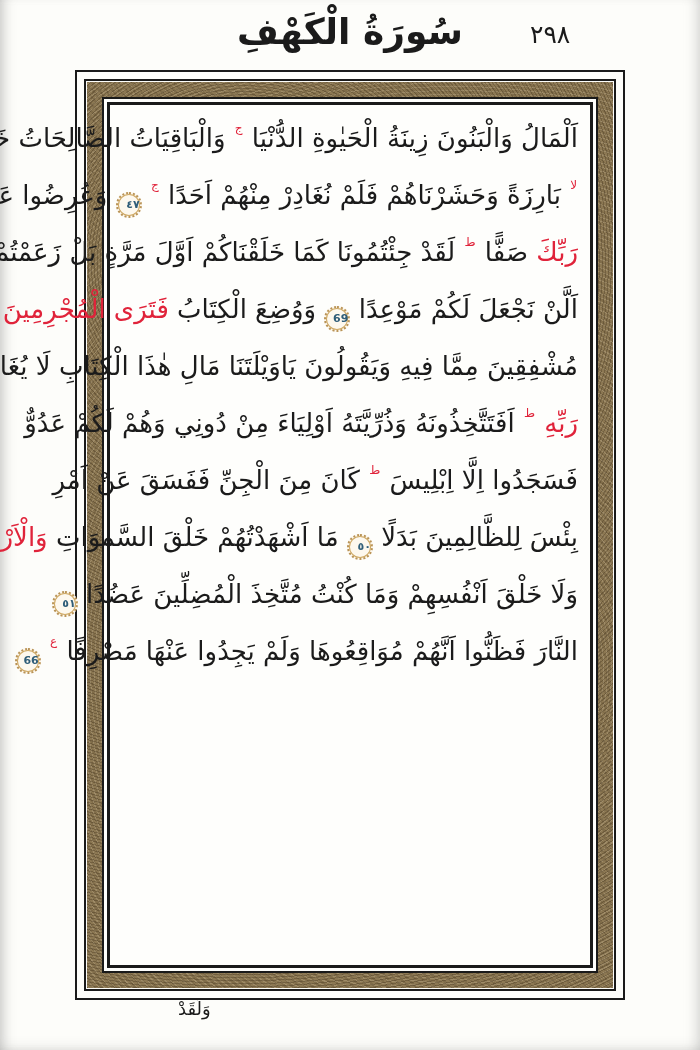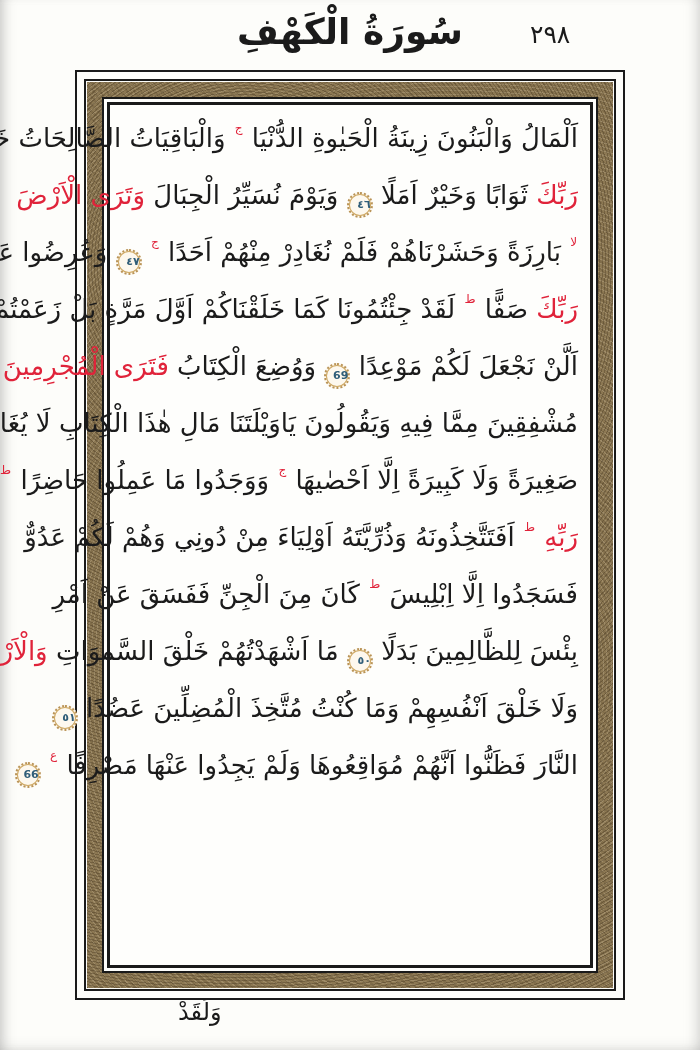--- a/index.html
+++ b/index.html
@@ -51,44 +51,42 @@
     display:inline-block;width:22px;height:22px;line-height:22px;
     border-radius:50%;background:#fdf8ee;
     border:2px dotted #b99356;
     box-shadow:0 0 0 1px #cfa963 inset;
     color:#2f5d78;font-size:11px;font-weight:bold;
     text-align:center;vertical-align:-4px;
   }
   
   .catchword{
     position:absolute;left:178px;top:998px;
-    font-size:24px;direction:rtl;text-align:right;
+    font-size:18px;direction:rtl;text-align:right;
   }
 </style>
 </head>
 <body>
 
 <div class="scan-shade"></div>
 
 <div class="hdr-title">سُورَةُ الْكَهْفِ</div>
 <div class="hdr-num">٢٩٨</div>
 
 <div class="f1">
   <div class="f2">
     <div class="gold">
       <div class="f3">
         <div class="f4">
           <div class="qlines">
               <div class="qline" dir="rtl"><span class="ink">اَلْمَالُ وَالْبَنُونَ زِينَةُ الْحَيٰوةِ الدُّنْيَا</span> <span class="waqf">ج</span> <span class="ink">وَالْبَاقِيَاتُ الصَّالِحَاتُ خَيْرٌ عِنْدَ</span> </div>
-              <div class="qline" dir="rtl"><span class="red">رَبِّكَ</span> <span class="ink">ثَوَابًا وَخَيْرٌ اَمَلًا</span> <span class="aya">٤٦</span> <span class="ink">وَيَوْمَ نُسَيِّرُ الْجِبَالَ</span> <span class="red">وَتَرَى الْاَرْضَ</span> </div>
               <div class="qline" dir="rtl"><span class="waqf">لا</span> <span class="ink">بَارِزَةً وَحَشَرْنَاهُمْ فَلَمْ نُغَادِرْ مِنْهُمْ اَحَدًا</span> <span class="waqf">ج</span> <span class="aya">٤٧</span> <span class="ink">وَعُرِضُوا عَلٰى</span> </div>
               <div class="qline" dir="rtl"><span class="red">رَبِّكَ</span> <span class="ink">صَفًّا</span> <span class="waqf">ط</span> <span class="ink">لَقَدْ جِئْتُمُونَا كَمَا خَلَقْنَاكُمْ اَوَّلَ مَرَّةٍ بَلْ زَعَمْتُمْ</span> </div>
               <div class="qline" dir="rtl"><span class="ink">اَلَّنْ نَجْعَلَ لَكُمْ مَوْعِدًا</span> <span class="aya">69</span> <span class="ink">وَوُضِعَ الْكِتَابُ</span> <span class="red">فَتَرَى الْمُجْرِمِينَ</span> </div>
               <div class="qline" dir="rtl"><span class="ink">مُشْفِقِينَ مِمَّا فِيهِ وَيَقُولُونَ يَاوَيْلَتَنَا مَالِ هٰذَا الْكِتَابِ لَا يُغَادِرُ</span> </div>
-              <div class="qline" dir="rtl"><span class="ink">صَغِيرَةً وَلَا كَبِيرَةً اِلَّا اَحْصٰيهَا</span> <span class="waqf">ج</span> <span class="ink">وَوَجَدُوا مَا عَمِلُوا حَاضِرًا</span> <span class="waqf">ط</span>  </div>
               <div class="qline" dir="rtl"><span class="red">رَبِّهِ</span> <span class="waqf">ط</span> <span class="ink">اَفَتَتَّخِذُونَهُ وَذُرِّيَّتَهُ اَوْلِيَاءَ مِنْ دُونِي وَهُمْ لَكُمْ عَدُوٌّ</span> </div>
               <div class="qline" dir="rtl"><span class="ink">فَسَجَدُوا اِلَّا اِبْلِيسَ</span> <span class="waqf">ط</span> <span class="ink">كَانَ مِنَ الْجِنِّ فَفَسَقَ عَنْ اَمْرِ</span> </div>
               <div class="qline" dir="rtl"><span class="ink">بِئْسَ لِلظَّالِمِينَ بَدَلًا</span> <span class="aya">٥٠</span> <span class="ink">مَا اَشْهَدْتُهُمْ خَلْقَ السَّمٰوَاتِ</span> <span class="red">وَالْاَرْضِ</span> </div>
               <div class="qline" dir="rtl"><span class="ink">وَلَا خَلْقَ اَنْفُسِهِمْ وَمَا كُنْتُ مُتَّخِذَ الْمُضِلِّينَ عَضُدًا</span> <span class="aya">٥١</span> </div>
               <div class="qline" dir="rtl"><span class="ink">النَّارَ فَظَنُّوا اَنَّهُمْ مُوَاقِعُوهَا وَلَمْ يَجِدُوا عَنْهَا مَصْرِفًا</span> <span class="waqf">ع</span> <span class="aya">66</span> </div>
             </div>
         </div>
       </div>
     </div>
   </div>

